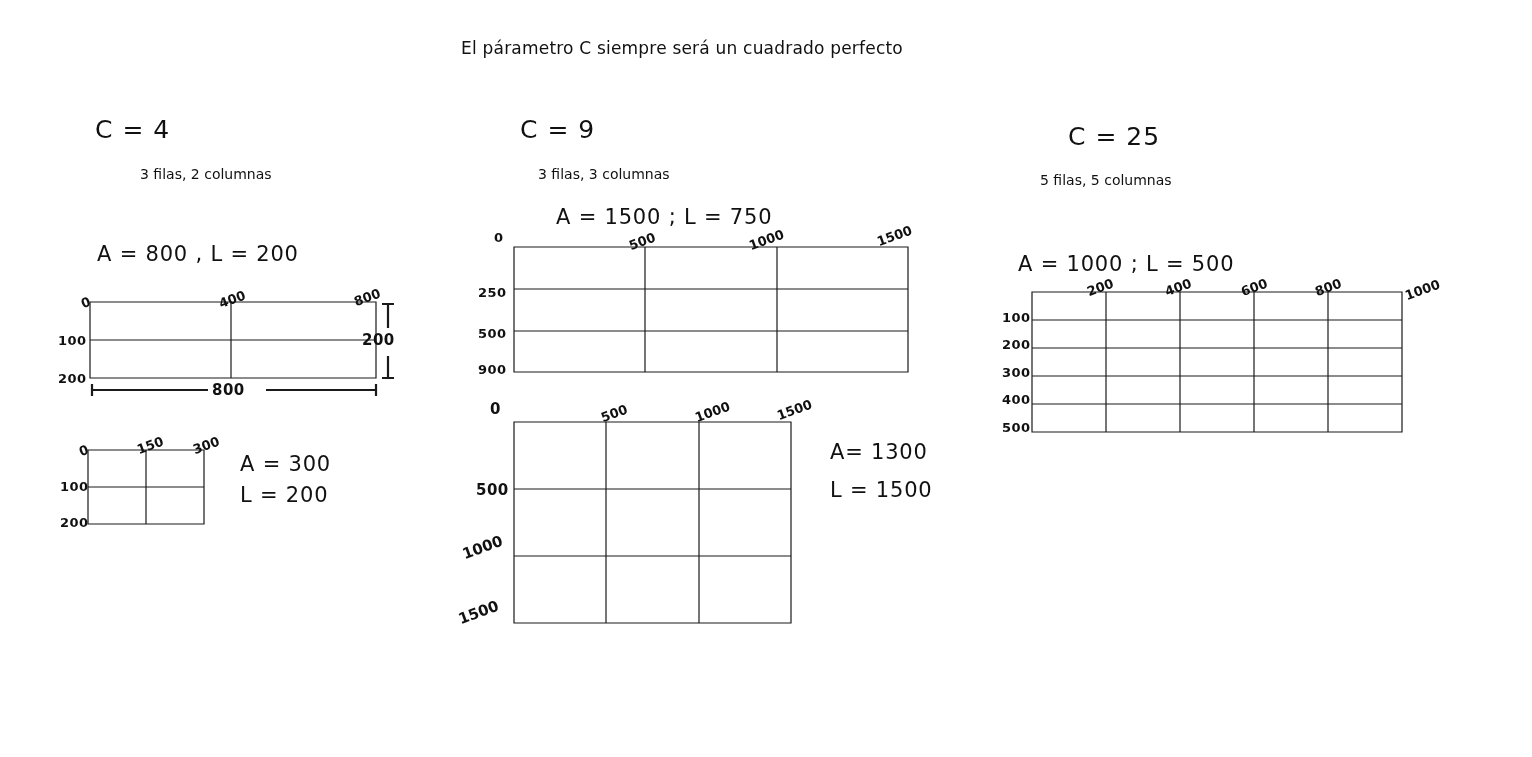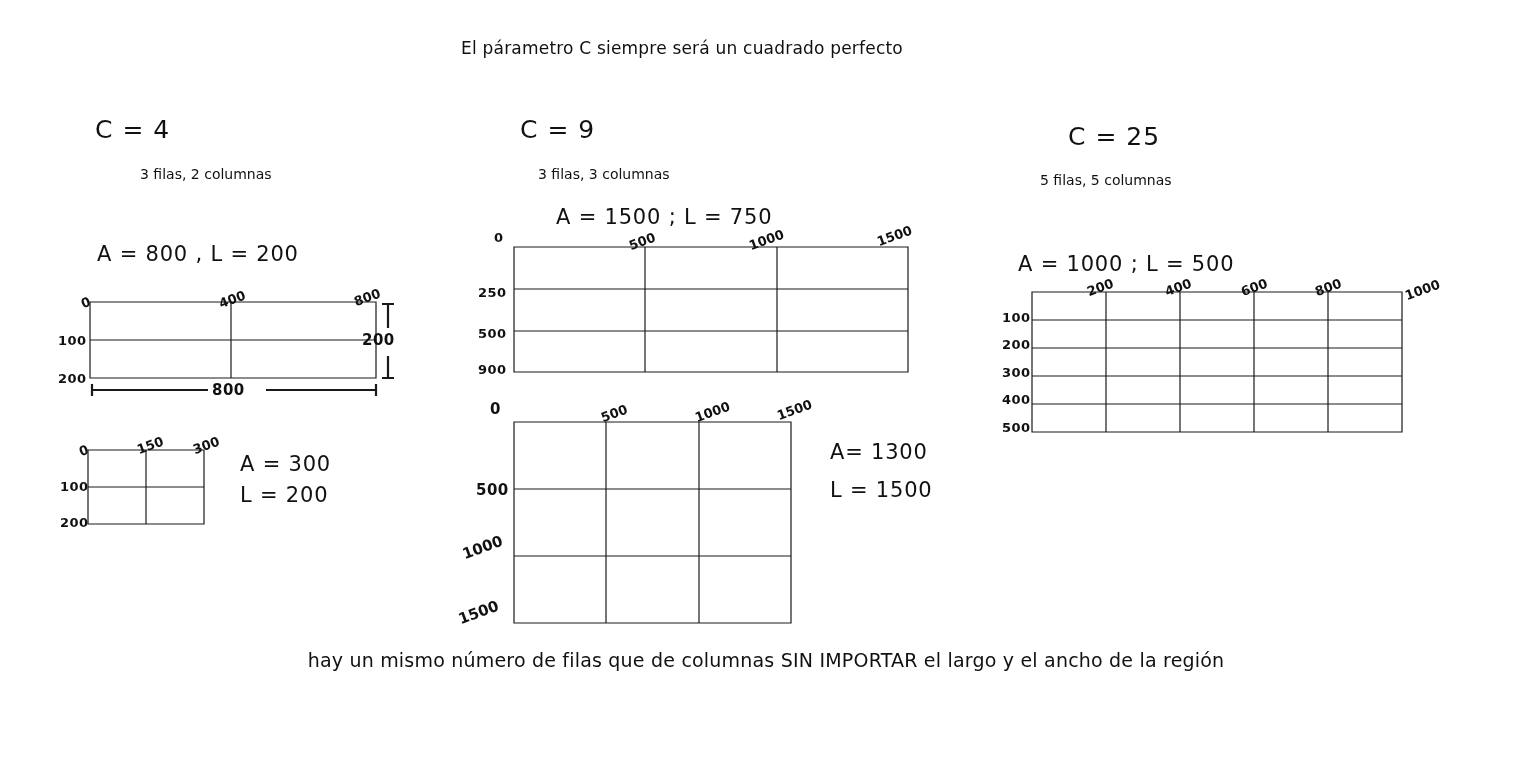--- a/index.html
+++ b/index.html
@@ -180,14 +180,13 @@
 <div class="abs tick-rot" style="top:284px; left:1244px;">600</div>
 <div class="abs tick-rot" style="top:284px; left:1318px;">800</div>
 <div class="abs tick-rot" style="top:288px; left:1408px;">1000</div>
 <div class="abs tick" style="top:310px; left:1002px;">100</div>
 <div class="abs tick" style="top:337px; left:1002px;">200</div>
 <div class="abs tick" style="top:365px; left:1002px;">300</div>
 <div class="abs tick" style="top:392px; left:1002px;">400</div>
 <div class="abs tick" style="top:420px; left:1002px;">500</div>
 
 <div class="abs footer">
-  <div>hay un mismo número de filas que de columnas SIN IMPORTAR el largo y el ancho de la región</div>
 </div>
 
 </body></html>

